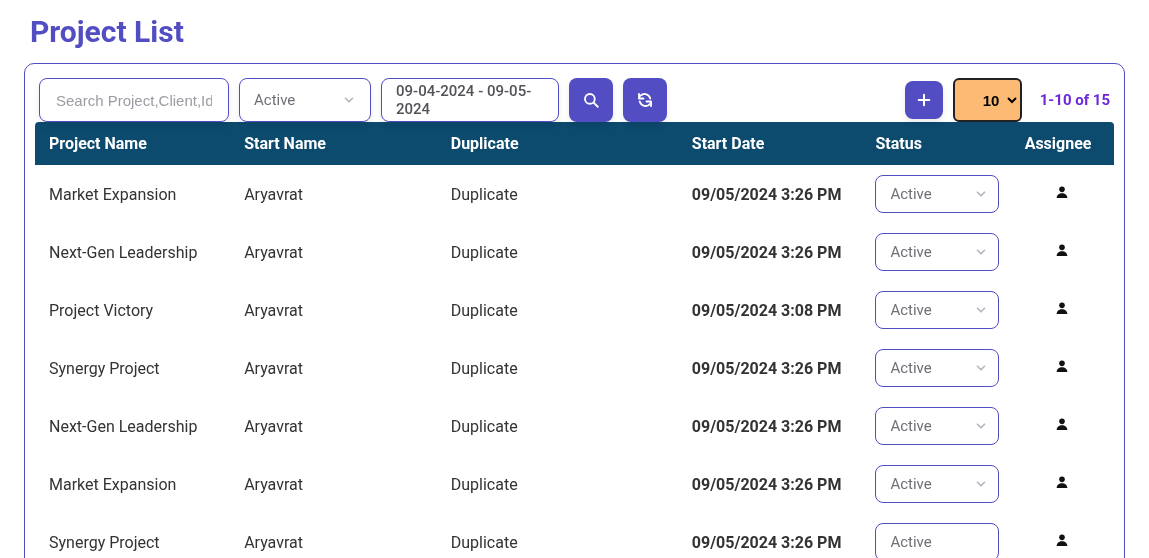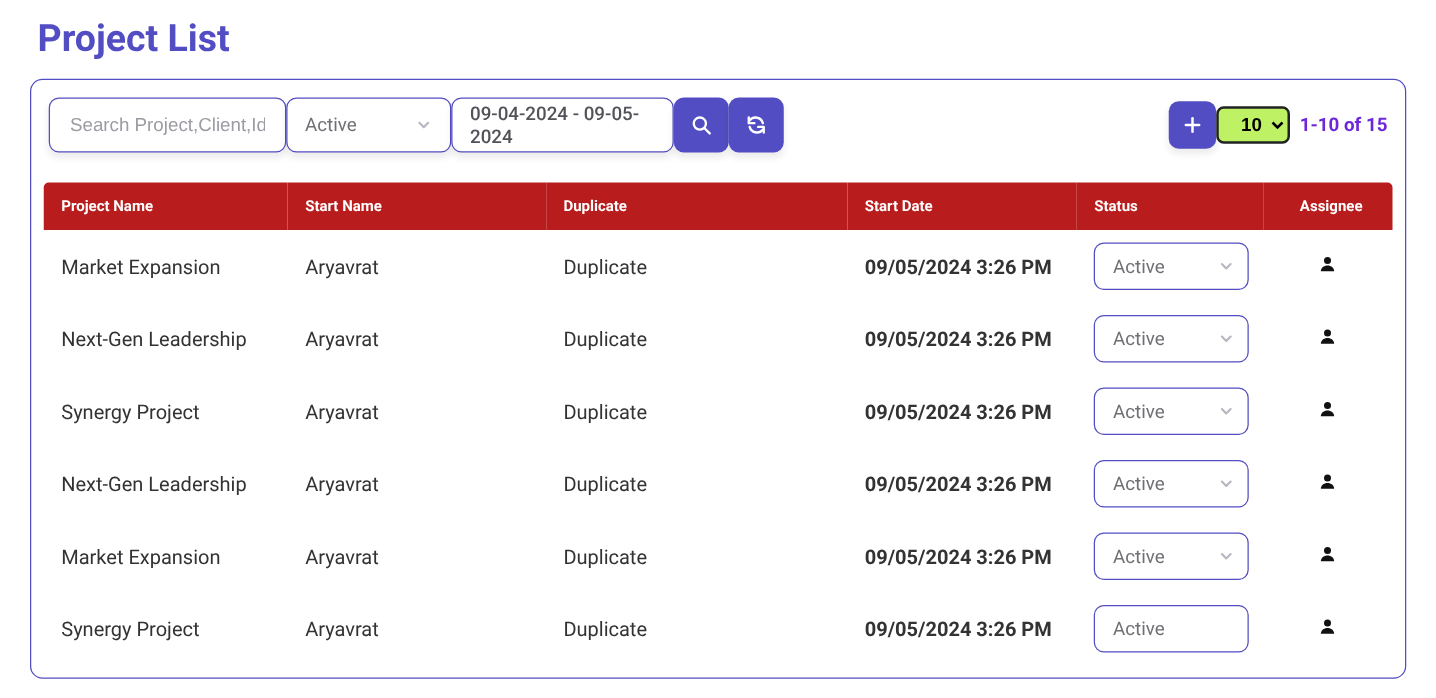--- a/index.html
+++ b/index.html
@@ -25,22 +25,21 @@
 
   .panel {
     border: 1px solid #524dc2;
     border-radius: 10px;
     padding: 14px 10px 10px 10px;
   }
 
   .toolbar {
     display: flex;
     align-items: center;
-    gap: 0;
-    margin-bottom: 24px;
+    gap: 10px;
     padding: 0 4px;
   }
 
   .field {
     height: 44px;
     border: 1px solid #524dc2;
     border-radius: 8px;
     background: #ffffff;
     box-shadow: 0 4px 6px rgba(0,0,0,0.08);
     display: flex;
@@ -80,46 +79,46 @@
     justify-content: center;
     box-shadow: 0 4px 6px rgba(0,0,0,0.08);
     cursor: pointer;
     border: none;
   }
   .btn.small { height: 38px; width: 38px; }
 
   .spacer { flex: 1; }
 
   .page-size {
-    height: 30px;
+    height: 44px;
     border: 2px solid #222;
     border-radius: 6px;
     font-weight: 700;
     font-size: 15px;
-    padding: 0 4px 0 14px;
-    background: #bef264;
+    padding: 0 4px 0 24px;
+    background: #fdba74;
   }
 
   .pagination-text {
     font-weight: 700;
     font-size: 15px;
     color: #6d28d9;
     margin-left: 8px;
   }
 
   .table {
     width: 100%;
     border-collapse: collapse;
     table-layout: fixed;
   }
   .thead-row th {
-    background: #b91c1c;
+    background: #0c4a6e;
     color: #ffffff;
     font-weight: 700;
-    font-size: 12px;
+    font-size: 16px;
     text-align: left;
     padding: 12px 14px;
   }
   .thead-row th:first-child { border-top-left-radius: 4px; }
   .thead-row th:last-child  { border-top-right-radius: 4px; }
 
   col.c-project  { width: 17%; }
   col.c-client   { width: 18%; }
   col.c-dup      { width: 21%; }
   col.c-start    { width: 16%; }
@@ -310,20 +309,43 @@
     </td>
     <td class="c-assignee">
       <span class="assignee-icon" style="color:#111">
         <svg width="16" height="18">
                   <use href="#i-user"></use>
                 </svg>
       </span>
     </td>
   </tr>
 
+  <tr>
+    <td class="c-project">Project Victory</td>
+    <td class="c-client">Aryavrat</td>
+    <td class="c-dup">Duplicate</td>
+    <td class="c-start">09/05/2024 3:08 PM</td>
+    <td class="c-status">
+      <span class="status-cell">
+        <span>Active</span>
+        <span class="chev">
+          <svg width="14" height="14">
+                    <use href="#i-chev-down"></use>
+                  </svg>
+        </span>
+      </span>
+    </td>
+    <td class="c-assignee">
+      <span class="assignee-icon" style="color:#111">
+        <svg width="16" height="18">
+                  <use href="#i-user"></use>
+                </svg>
+      </span>
+    </td>
+  </tr>
 
   <tr>
     <td class="c-project">Synergy Project</td>
     <td class="c-client">Aryavrat</td>
     <td class="c-dup">Duplicate</td>
     <td class="c-start">09/05/2024 3:26 PM</td>
     <td class="c-status">
       <span class="status-cell">
         <span>Active</span>
         <span class="chev">

